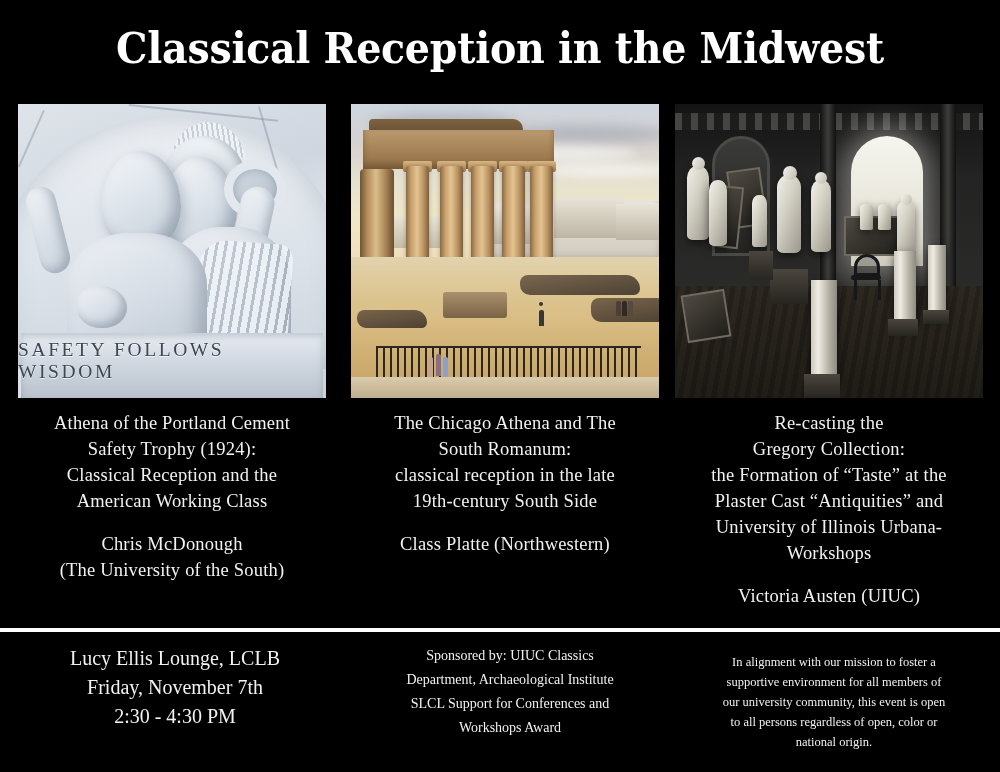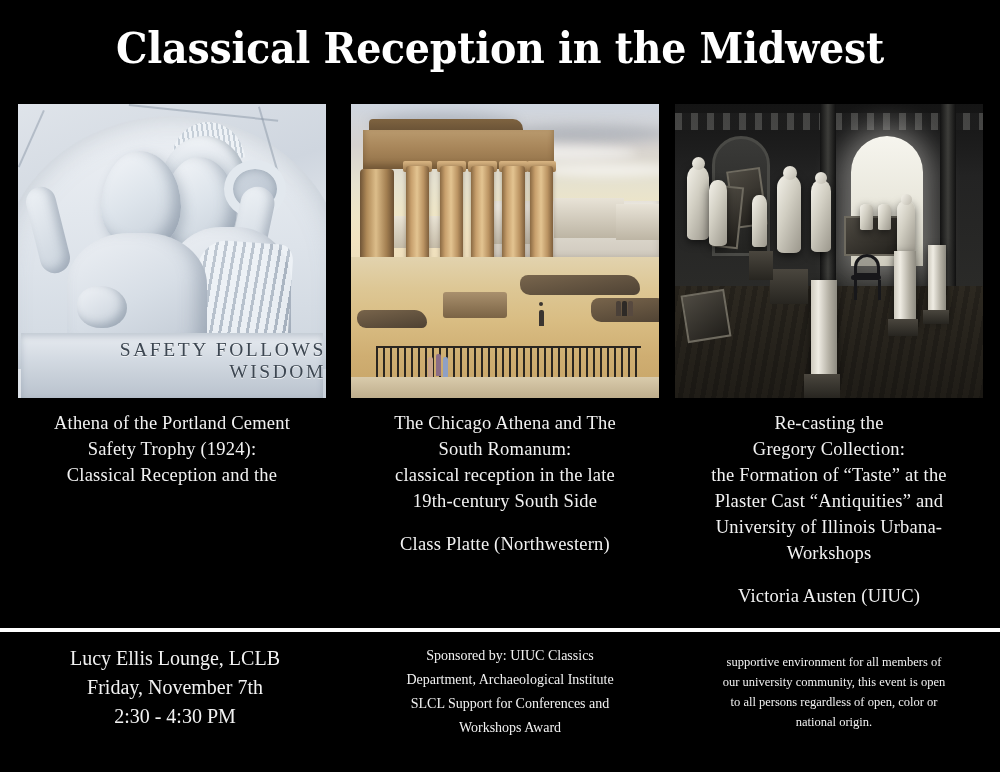--- a/index.html
+++ b/index.html
@@ -240,21 +240,21 @@
     width: 98%;
     height: 22%;
     background: linear-gradient(180deg, #e8ecf1 0%, #d3dae2 40%, #b9c2cd 100%);
     box-shadow: inset 0 3px 6px rgba(110,125,142,0.35);
   }
   .relief-inscription {
     position: absolute;
     left: 0;
     bottom: 5.2%;
     width: 100%;
-    text-align: right;
+    text-align: left;
     font-family: "Liberation Serif", "DejaVu Serif", serif;
     font-size: 19.5px;
     letter-spacing: 2.6px;
     color: #3d4752;
     text-shadow: 0 1px 0 rgba(255,255,255,0.75);
   }
 
   
   
   
@@ -547,20 +547,25 @@
         <div class="relief-torso relief-torsoA"></div>
         <div class="relief-hand"></div>
         <div class="relief-plinth"></div>
         <div class="relief-inscription">SAFETY FOLLOWS WISDOM</div>
       </div>
 
       <div class="panel-caption">
         <div>Athena of the Portland Cement</div>
         <div>Safety Trophy (1924):</div>
         <div>Classical Reception and the</div>
+        <div>American Working Class</div>
+      </div>
+      <div class="panel-speaker">
+        <div>Chris McDonough</div>
+        <div>(The University of the South)</div>
       </div>
     </div>
 
     <div class="panel col2">
 
       <div class="panel-figure">
         <div class="forum-sky"></div>
         <div class="forum-cloud-dark" style="left:6%;top:3%;width:150px;height:22px;"></div>
         <div class="forum-cloud-dark" style="left:48%;top:7%;width:170px;height:18px;"></div>
         <div class="forum-cloud" style="left:28%;top:14%;width:200px;height:16px;"></div>
@@ -693,20 +698,21 @@
     </div>
 
     <div class="foot-col f2">
       <div>Sponsored by: UIUC Classics</div>
       <div>Department, Archaeological Institute</div>
       <div>SLCL Support for Conferences and</div>
       <div>Workshops Award</div>
     </div>
 
     <div class="foot-col f3">
+      <div>In alignment with our mission to foster a</div>
       <div>supportive environment for all members of</div>
       <div>our university community, this event is open</div>
       <div>to all persons regardless of open, color or</div>
       <div>national origin.</div>
     </div>
 
   </div>
 
 </div>
 

